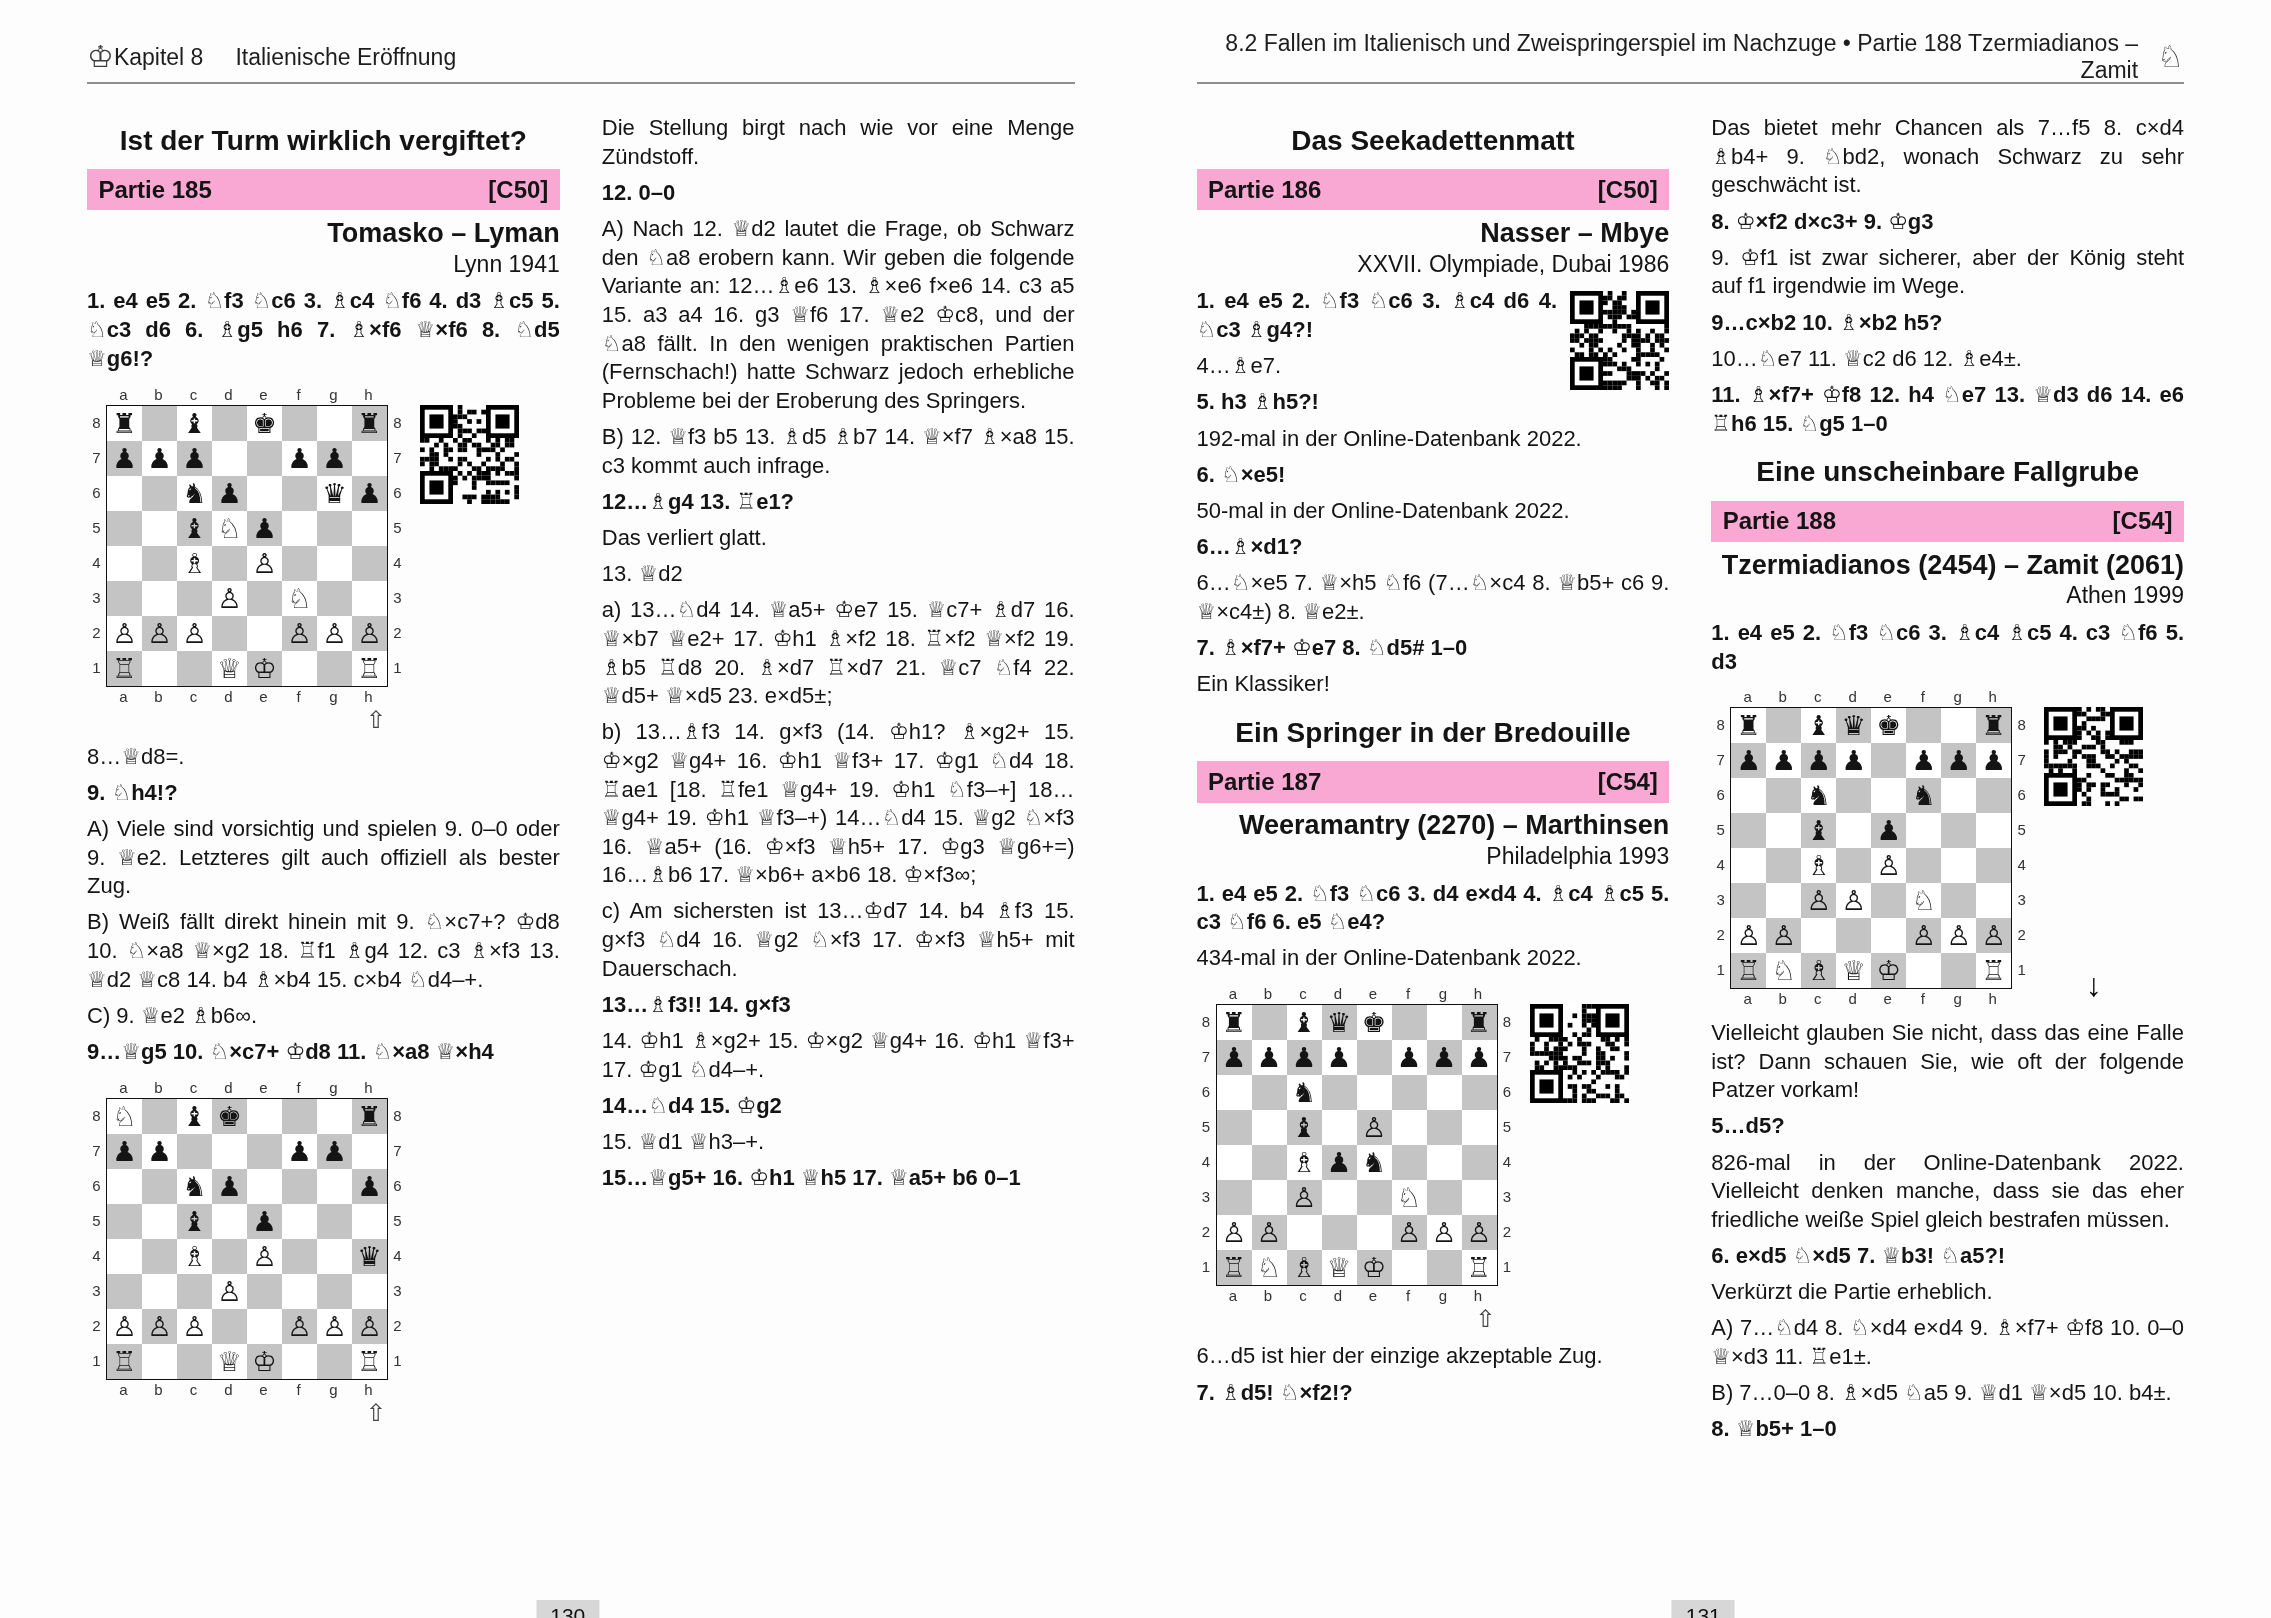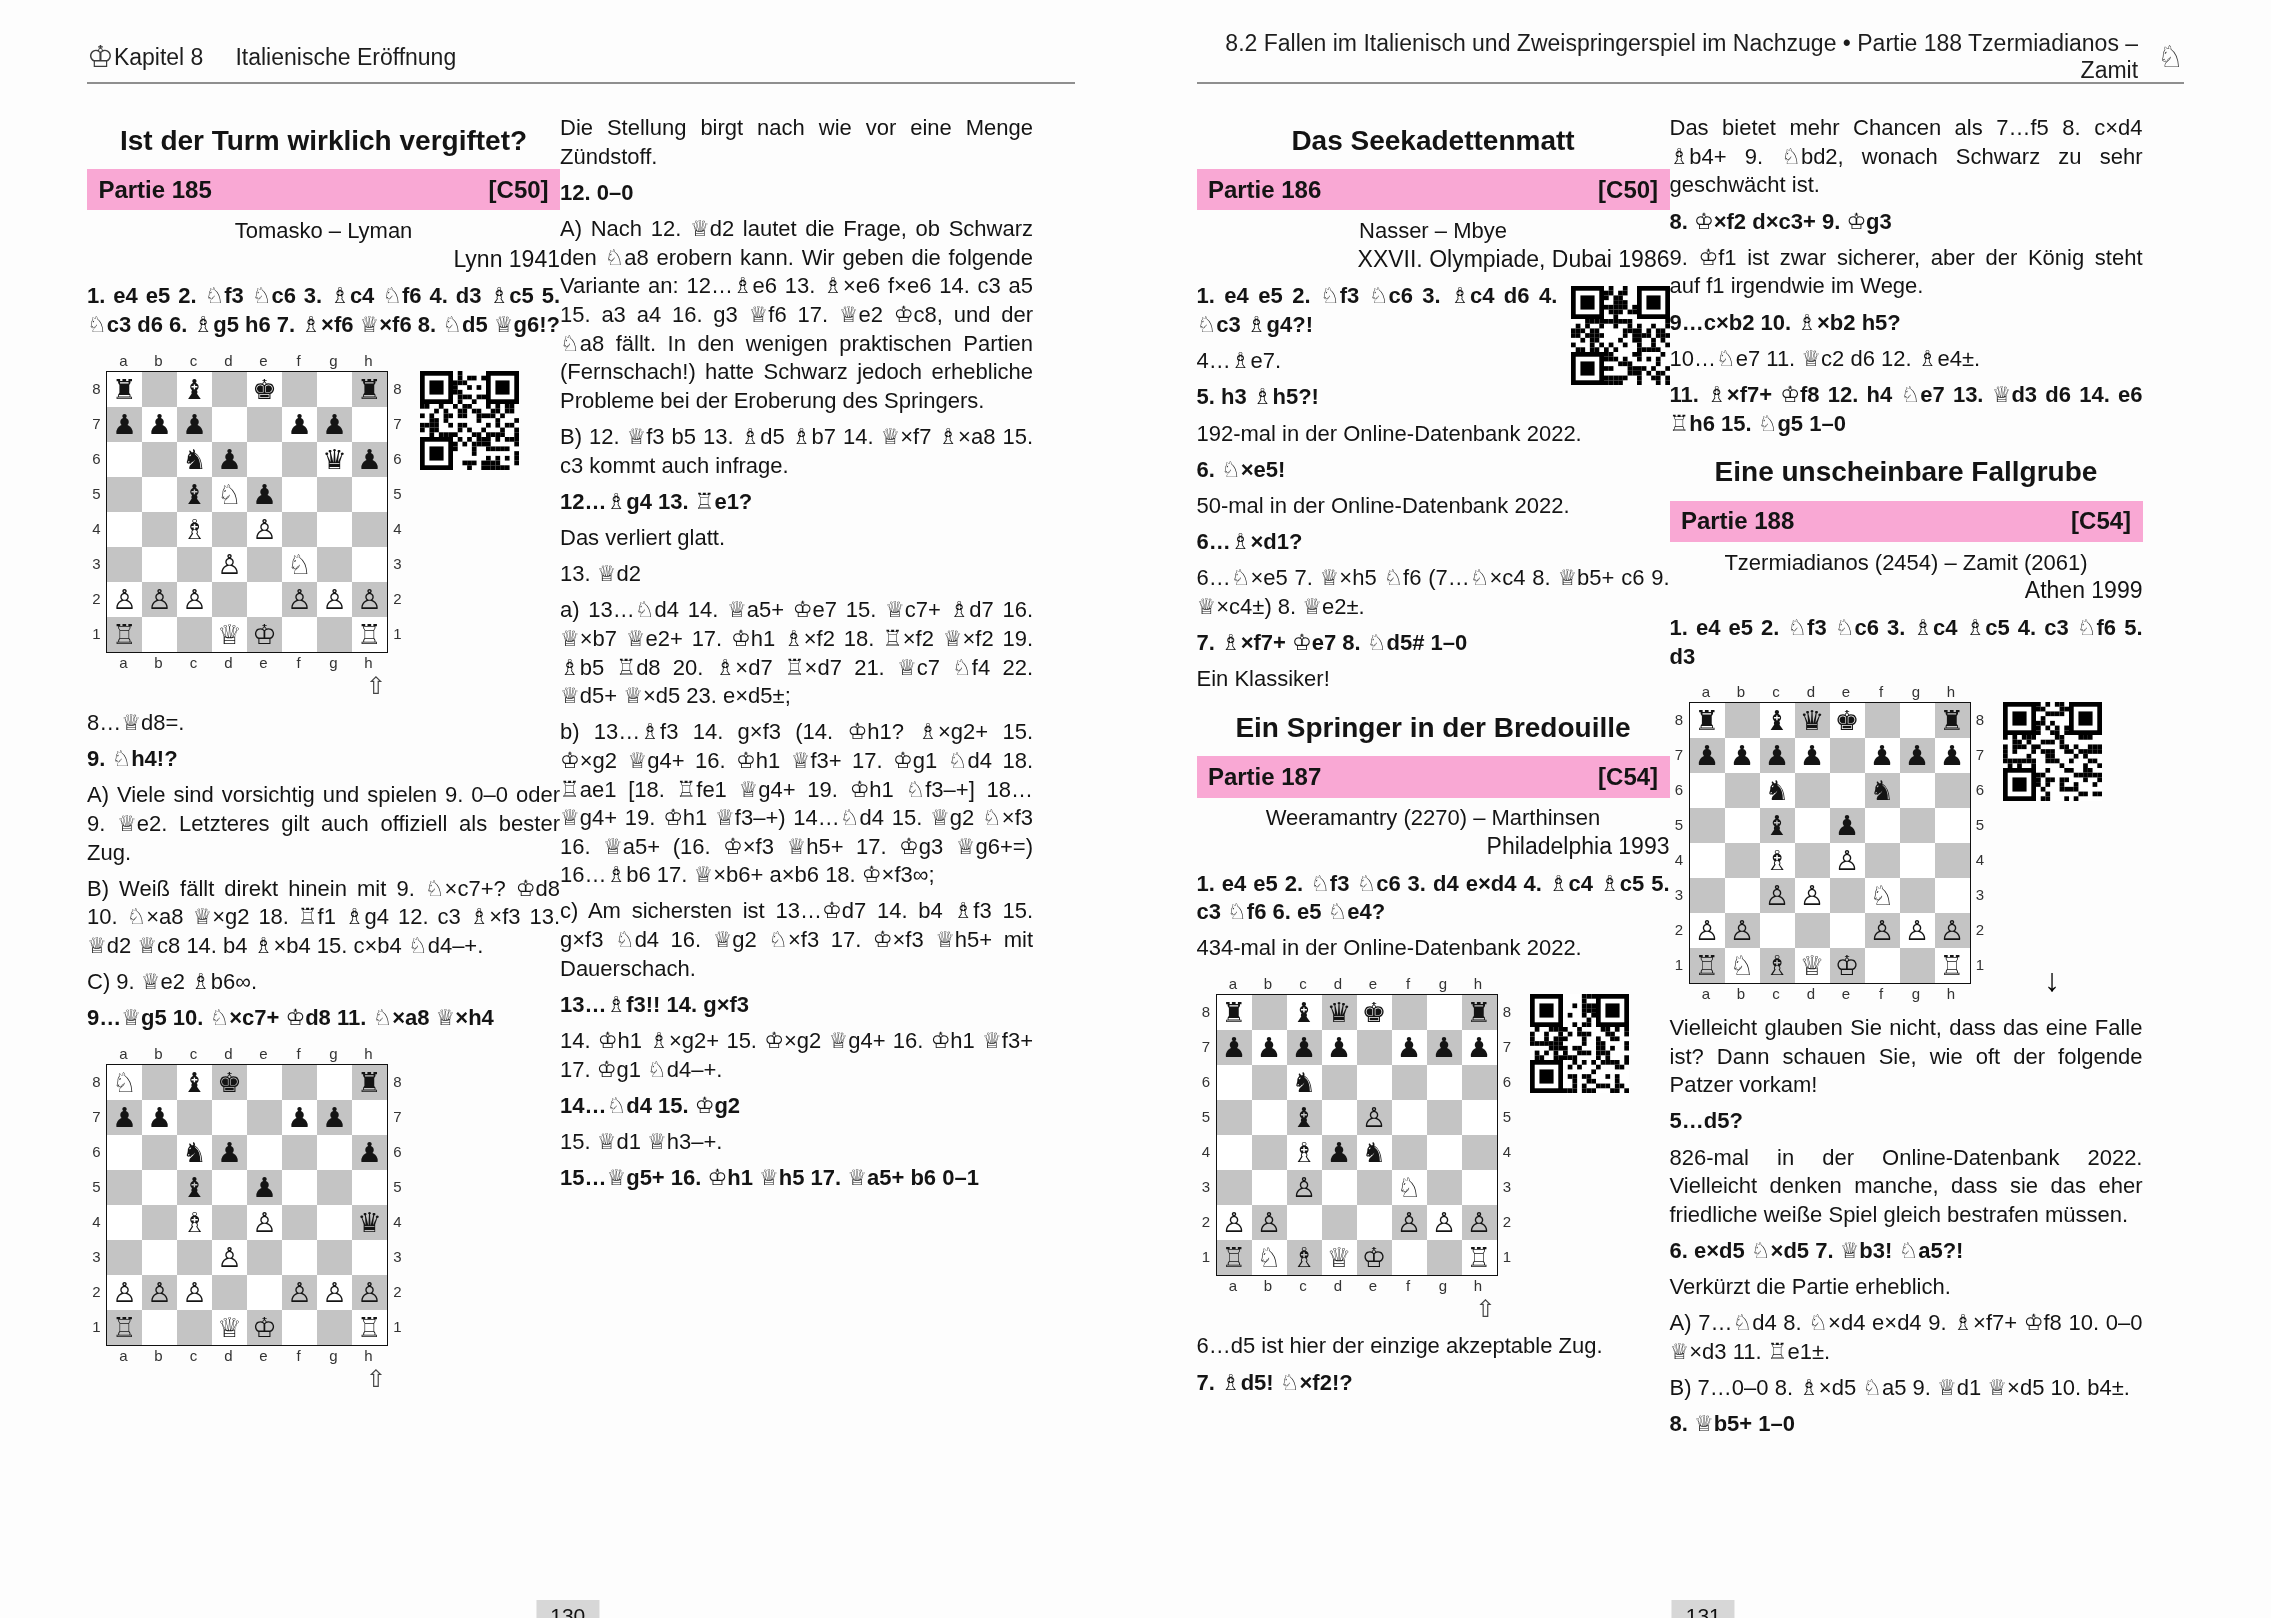--- a/index.html
+++ b/index.html
@@ -9,27 +9,27 @@
   .page{position:relative;width:1136px;height:1618px;padding:38px 61px 0 87px;overflow:hidden}
   .page.right{padding:38px 87px 0 61px}
 
   .page-header{display:flex;align-items:center;height:38px;font-size:23px;color:#1d1d1d}
   .hdr-icon{font-family:"DejaVu Sans",sans-serif;font-size:30px;color:#3c3c3c;line-height:34px}
   .hdr-center{flex:1;text-align:left}
   .hdr-center .gap{display:inline-block;width:32px}
   .hdr-righttext{flex:1;text-align:right;padding-right:19px}
   .hdr-rule{border-bottom:2.8px solid #8f8f8f;margin:5.7px 0 23px}
 
-  .cols{display:flex;}
+  .cols{display:flex;gap:42px}
   .col{width:473px}
 
   .h1{font-size:28px;font-weight:700;text-align:center;line-height:1.22;margin:17px 5.7px 11.4px}
   .partie{display:flex;justify-content:space-between;background:#f9a8d4;font-weight:700;
           font-size:24px;padding:6.6px 11.4px;margin:9.5px 0 7.6px}
-  .players{font-weight:400;font-size:22px;text-align:center;margin:3.8px 0 1.9px}
+  .players{font-weight:700;font-size:27px;text-align:right;margin:3.8px 0 1.9px}
   .event{font-size:23px;text-align:right;margin:0 0 9.5px}
   .moves,.para{font-size:22px;line-height:1.3;text-align:justify;margin:7.6px 0}
   .moves{font-weight:700}
 
   .diagram{display:flex;gap:13.2px;margin:11.4px 0 9.5px}
   .board-col{flex:0 0 auto}
   .files{display:flex;margin-left:19px}
   .files span{width:35px;text-align:center;font-size:15px;color:#333;line-height:20px}
   .board-mid{display:flex}
   .ranks{display:flex;flex-direction:column;width:19px}

